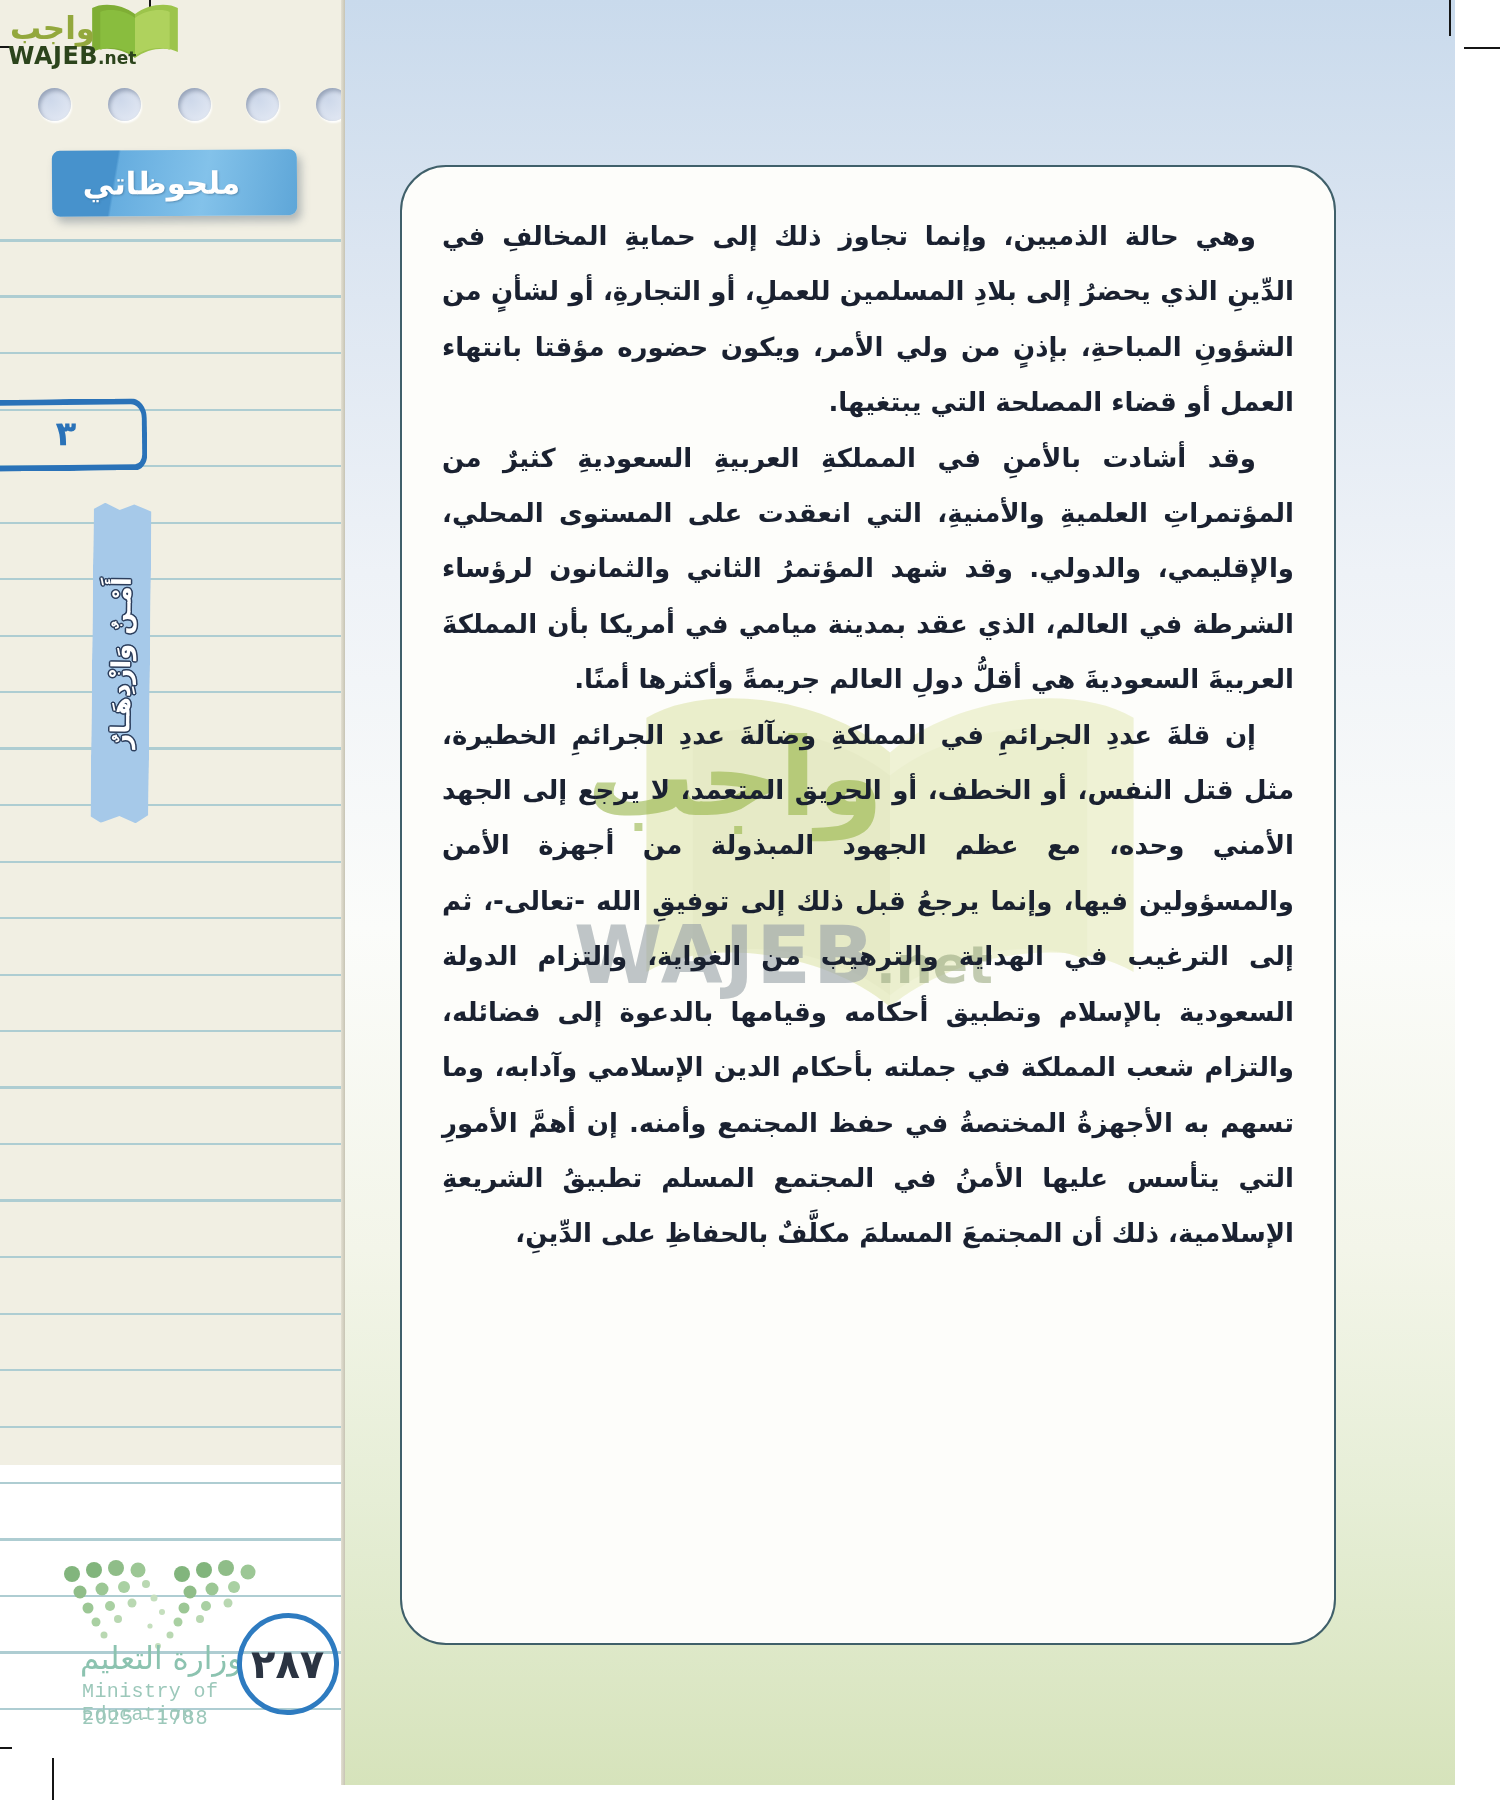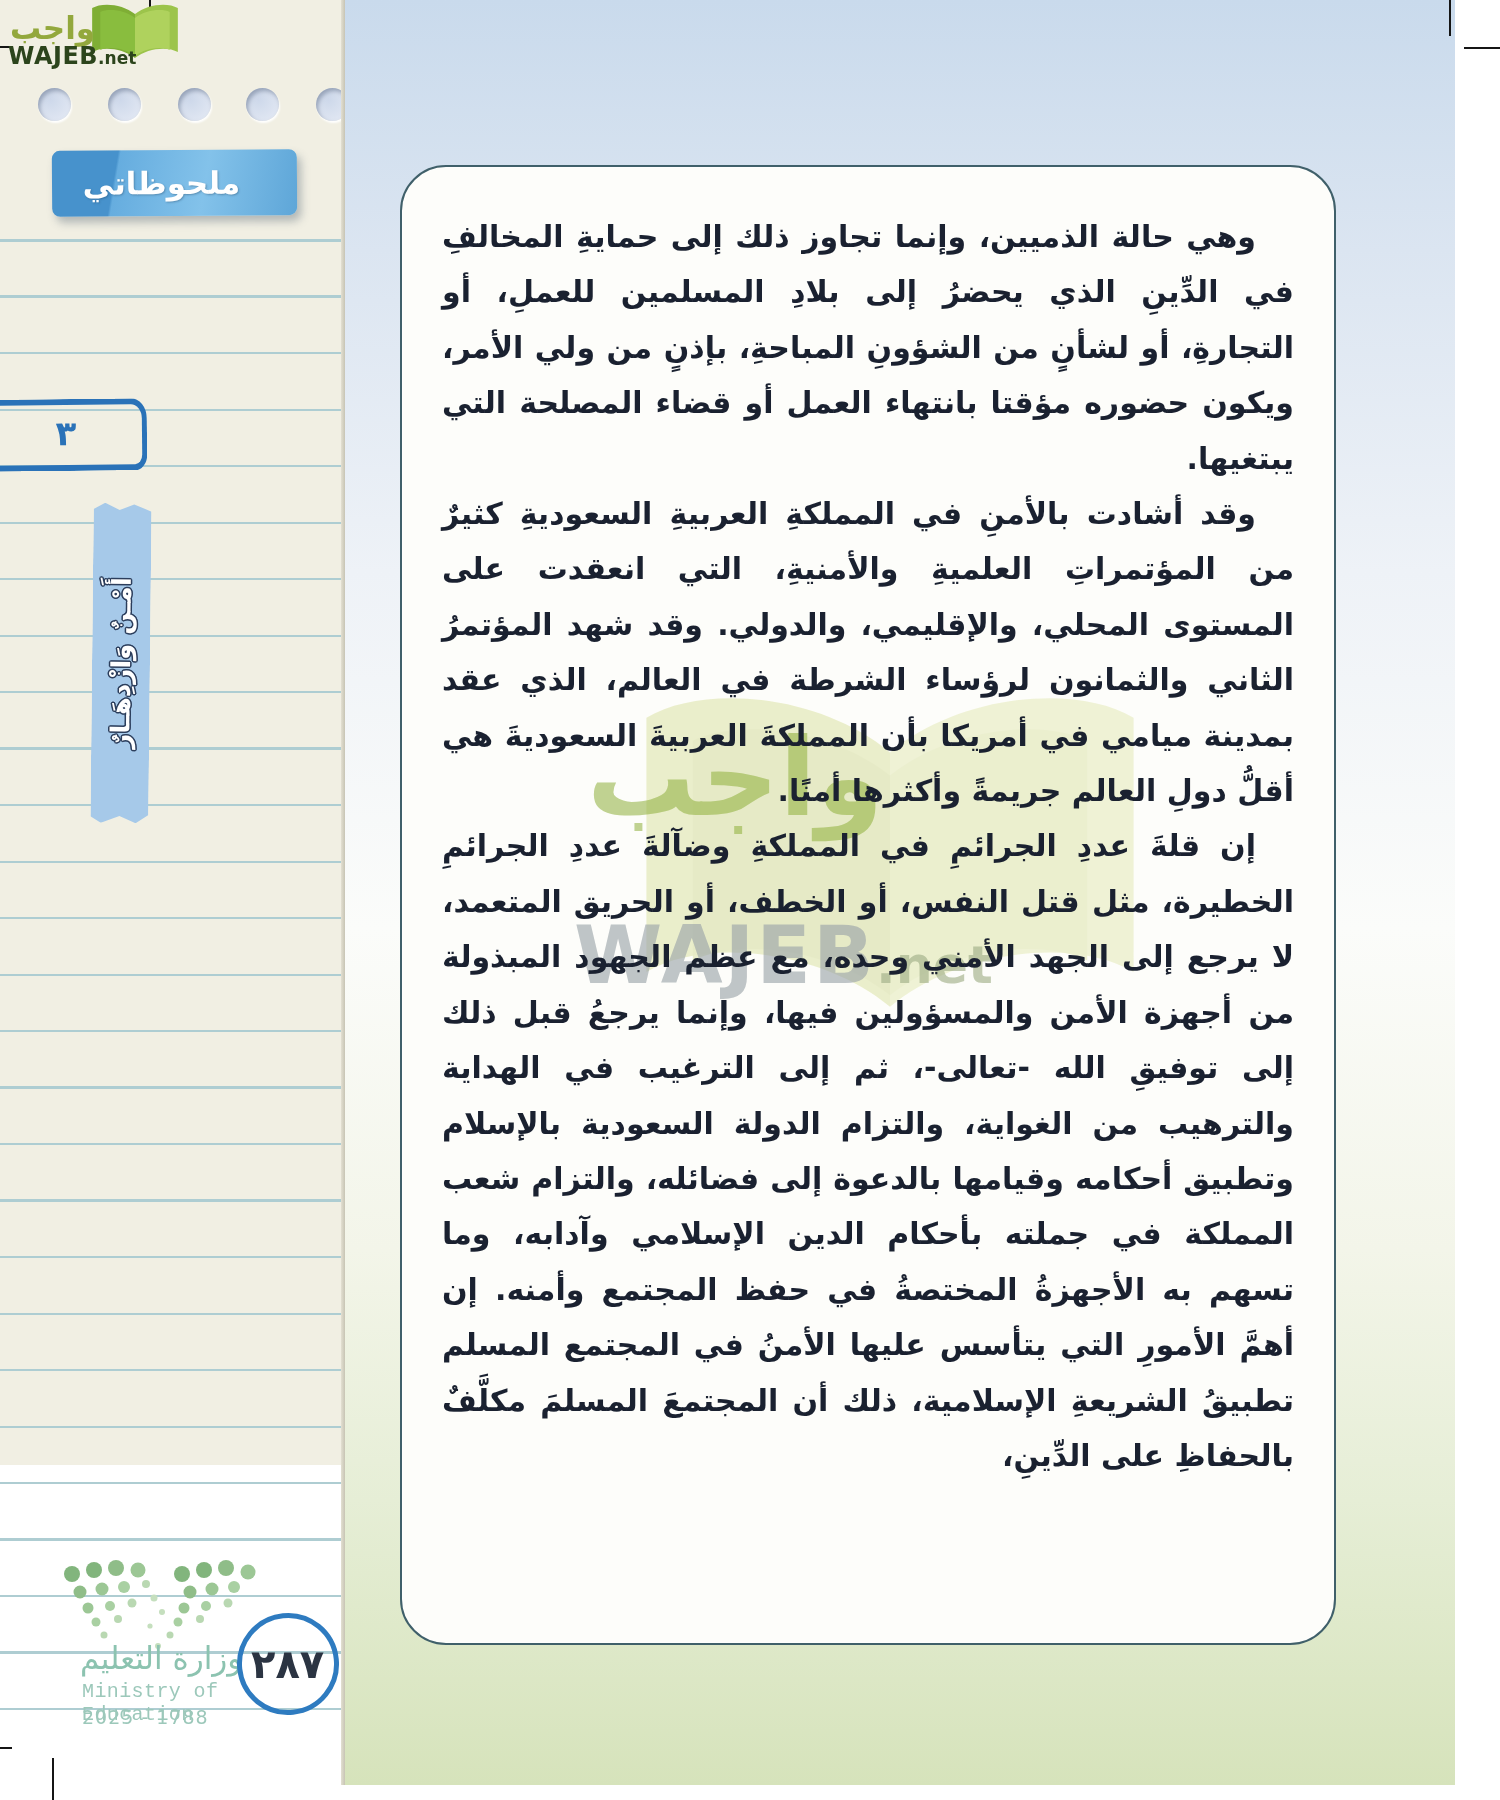--- a/index.html
+++ b/index.html
@@ -50,21 +50,21 @@
   .page-circle span{color:#2b3442;font-size:40px;font-weight:700;transform:rotate(6deg);}
 
   
   .content-bg{position:absolute;left:345px;top:0;width:1110px;height:1785px;
         background:linear-gradient(180deg,#c9daec 0%,#dbe5f1 14%,#eef2f7 32%,#fbfcfa 52%,
                    #f3f5e9 70%,#e6eed6 84%,#d6e3bb 100%);}
   .textbox{position:absolute;left:55px;top:165px;width:932px;height:1476px;background:#fdfdfa;
         border:2px solid #40606a;border-radius:46px;
         box-shadow:0 0 0 1px rgba(255,255,255,.5) inset;}
   .text-area{position:absolute;left:40px;top:42px;width:852px;direction:rtl;text-align:justify;
-        color:#1a2130;font-size:30px;font-weight:700;line-height:55.4px;z-index:2;}
+        color:#1a2130;font-size:26px;font-weight:700;line-height:55.4px;z-index:2;}
   .text-area p{margin:0;text-indent:38px;}
 
   
   .watermark{position:absolute;left:0;top:0;width:100%;height:100%;z-index:1;pointer-events:none;}
   .wm-book{position:absolute;left:198px;top:516px;width:580px;height:370px;opacity:.5;}
   .wm-ar{position:absolute;left:185px;top:548px;font-size:108px;font-weight:700;color:#8fb03c;
         opacity:.55;direction:rtl;}
   .wm-latin{position:absolute;left:172px;top:742px;opacity:.62;white-space:nowrap;}
   .wm-latin .big{font-size:80px;font-weight:700;color:#9aa3a8;letter-spacing:2px;}
   .wm-latin .small{font-size:52px;font-weight:700;color:#9fae86;}

